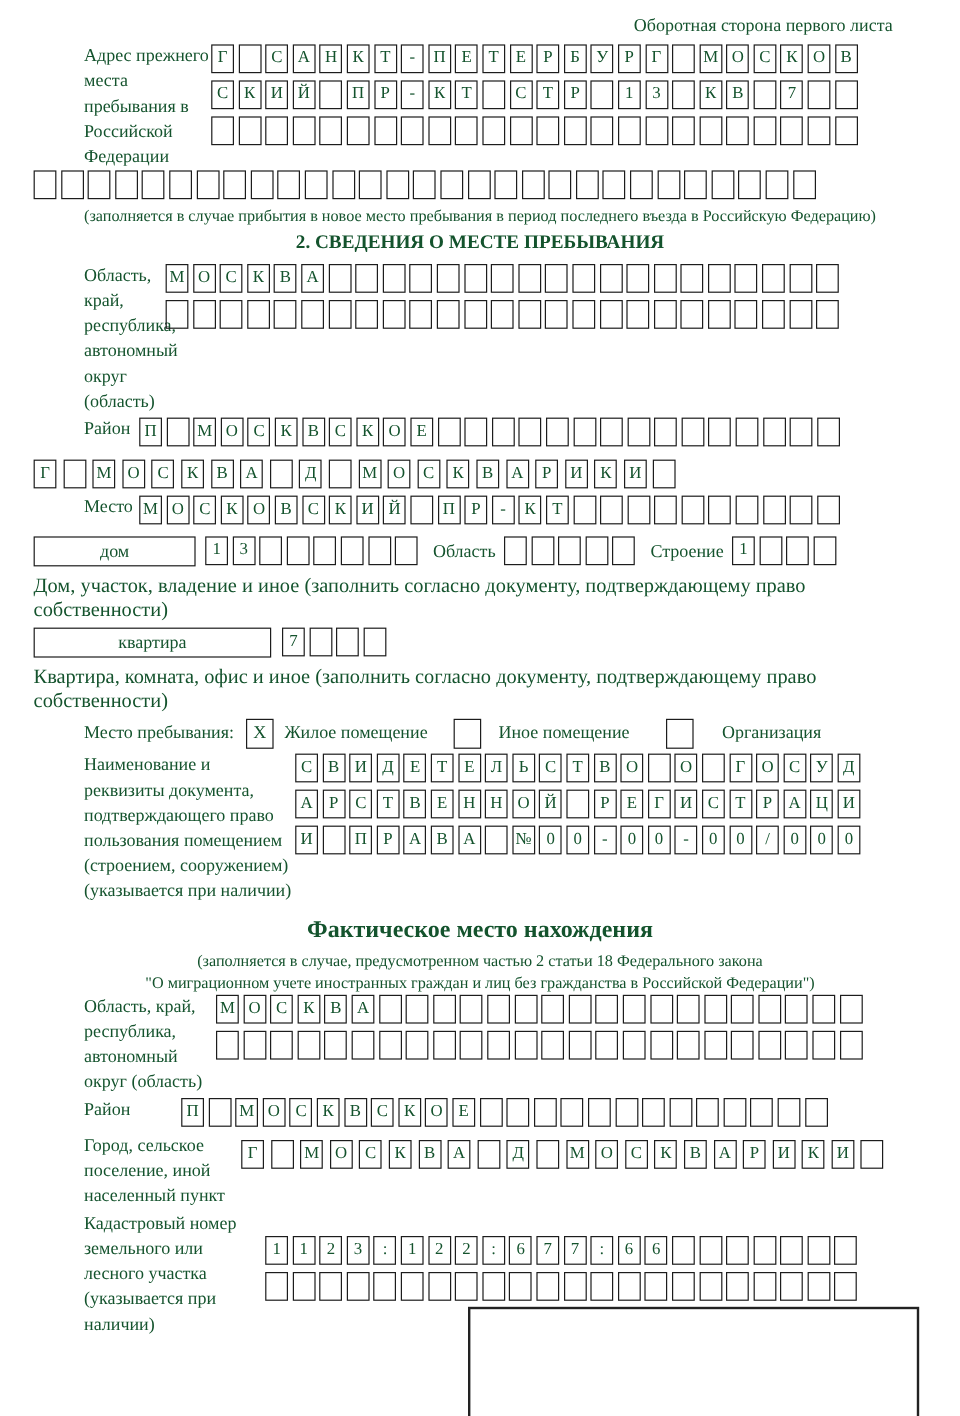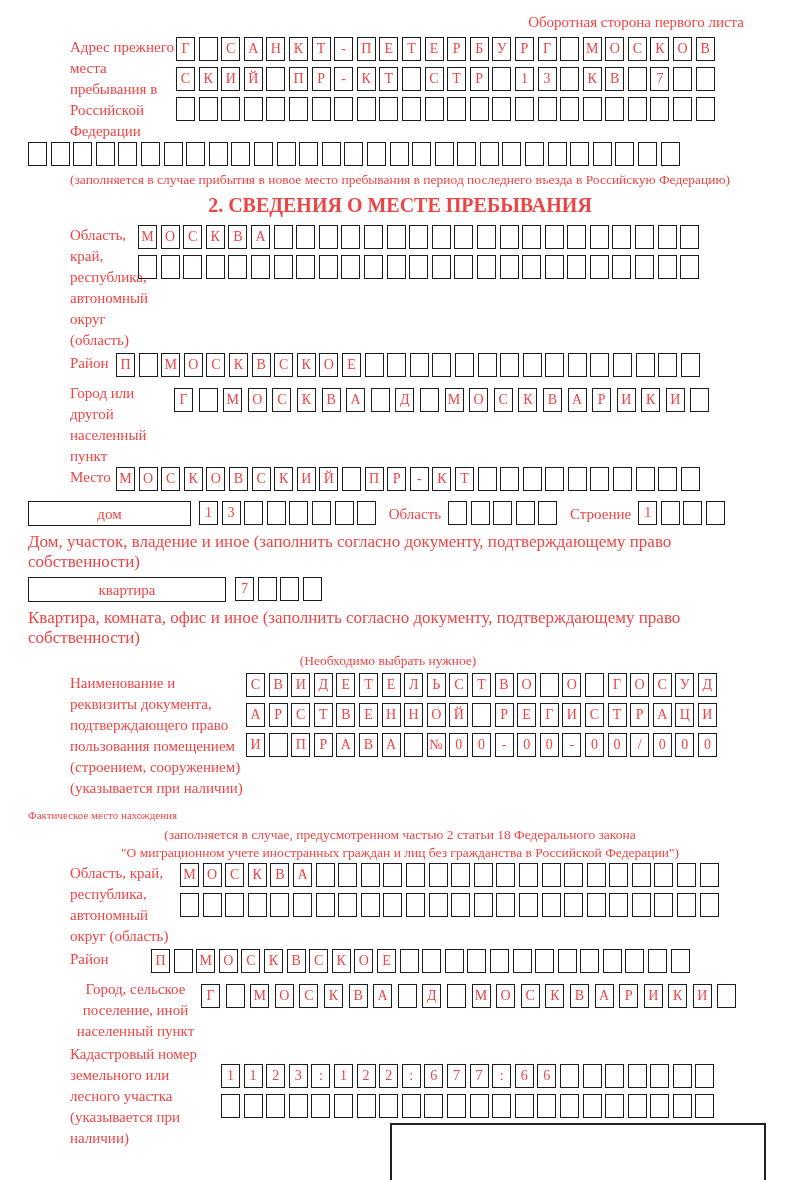--- a/index.html
+++ b/index.html
@@ -1,38 +1,38 @@
 <!DOCTYPE html>
 <html><head>
 <meta charset="utf-8">
 <style>
   html,body{margin:0;padding:0;background:#fff;}
   .page{
     position:relative;width:800px;height:1180px;overflow:hidden;
-    background:#fff;color:#ef4444;
+    background:#fff;color:#14532d;
     font-family:"Liberation Serif","DejaVu Serif",serif;
     font-size:15px;box-sizing:border-box;padding:0 28px;
   }
   .hdr-note{padding-top:14px;text-align:right;padding-right:28px;font-size:15px;}
   .frow{display:flex;align-items:flex-start;}
   .flabel{flex:none;padding-left:42px;box-sizing:border-box;line-height:21px;font-size:15px;}
   .fcells{flex:1;}
   .boxrow{white-space:nowrap;margin-bottom:3px;height:27px;}
   .cell{
     display:inline-block;width:17px;height:22px;border:1.6px solid #1c1c1c;
     margin-right:3.6px;text-align:center;font-size:14px;line-height:22px;
     vertical-align:top;
   }
   .boxrow.w .cell{margin-right:5.6px;}
   .lw148{width:148px;} .lw110{width:110px;} .lw88{width:88px;} .lw146{width:146px;}
-  .lw218{width:218px;} .lw152{width:152px;} .lw123{width:123px;} .lw173{width:173px;text-align:center;}
+  .lw218{width:218px;} .lw152{width:152px;} .lw123{width:123px;} .lw173{width:173px;}
   .lw193{width:193px;}
   .note-c{text-align:center;font-size:13.5px;margin:1px 0 2px 0;}
-  .sec-title{text-align:center;font-weight:bold;font-size:20px;margin:6px 0 8px 0;}
-  .sub-title{text-align:left;font-weight:normal;font-size:11px;margin:10px 0 6px 0;}
+  .sec-title{text-align:center;font-weight:bold;font-size:16px;margin:6px 0 8px 0;}
+  .sub-title{text-align:center;font-weight:bold;font-size:20px;margin:10px 0 6px 0;}
   .named-box{
     flex:none;border:1.8px solid #1c1c1c;height:25px;line-height:25px;
     text-align:center;font-size:15px;box-sizing:border-box;
   }
   .house-row{display:flex;align-items:flex-start;margin-top:4px;}
   .inline-lbl{flex:none;line-height:26px;padding:0 7px 0 9px;}
   .cap{font-size:17px;margin:1px 0 5px 0;padding-left:42px;}
   .stay-row{display:flex;align-items:center;padding-left:42px;margin-top:5px;}
   .chk{
     flex:none;display:inline-block;width:21px;height:23px;border:1.6px solid #1c1c1c;
@@ -70,50 +70,57 @@
   </div>
 
   <div class="frow mt2">
     <div class="flabel lw88">Район</div>
     <div class="fcells">
       <div class="boxrow"><span class="cell">П</span><span class="cell"></span><span class="cell">М</span><span class="cell">О</span><span class="cell">С</span><span class="cell">К</span><span class="cell">В</span><span class="cell">С</span><span class="cell">К</span><span class="cell">О</span><span class="cell">Е</span><span class="cell"></span><span class="cell"></span><span class="cell"></span><span class="cell"></span><span class="cell"></span><span class="cell"></span><span class="cell"></span><span class="cell"></span><span class="cell"></span><span class="cell"></span><span class="cell"></span><span class="cell"></span><span class="cell"></span><span class="cell"></span><span class="cell"></span></div>
     </div>
   </div>
 
   <div class="frow">
-    <div class="flabel lw146">Город или другой населенный пункт</div>
     <div class="fcells">
       <div class="boxrow w" style="margin-top:5px;"><span class="cell">Г</span><span class="cell"></span><span class="cell">М</span><span class="cell">О</span><span class="cell">С</span><span class="cell">К</span><span class="cell">В</span><span class="cell">А</span><span class="cell"></span><span class="cell">Д</span><span class="cell"></span><span class="cell">М</span><span class="cell">О</span><span class="cell">С</span><span class="cell">К</span><span class="cell">В</span><span class="cell">А</span><span class="cell">Р</span><span class="cell">И</span><span class="cell">К</span><span class="cell">И</span><span class="cell"></span></div>
     </div>
   </div>
 
   <div class="frow">
     <div class="flabel lw88">Место</div>
     <div class="fcells">
       <div class="boxrow"><span class="cell">М</span><span class="cell">О</span><span class="cell">С</span><span class="cell">К</span><span class="cell">О</span><span class="cell">В</span><span class="cell">С</span><span class="cell">К</span><span class="cell">И</span><span class="cell">Й</span><span class="cell"></span><span class="cell">П</span><span class="cell">Р</span><span class="cell">-</span><span class="cell">К</span><span class="cell">Т</span><span class="cell"></span><span class="cell"></span><span class="cell"></span><span class="cell"></span><span class="cell"></span><span class="cell"></span><span class="cell"></span><span class="cell"></span><span class="cell"></span><span class="cell"></span></div>
     </div>
   </div>
 
   <div class="house-row">
-    <div class="named-box" style="width:163px;">дом</div>
+    <div class="named-box" style="width:135px;">дом</div>
     <div class="boxrow" style="margin-left:8px;"><span class="cell">1</span><span class="cell">3</span><span class="cell"></span><span class="cell"></span><span class="cell"></span><span class="cell"></span><span class="cell"></span><span class="cell"></span></div>
     <div class="inline-lbl">Область</div>
     <div class="boxrow"><span class="cell"></span><span class="cell"></span><span class="cell"></span><span class="cell"></span><span class="cell"></span></div>
     <div class="inline-lbl">Строение</div>
     <div class="boxrow"><span class="cell">1</span><span class="cell"></span><span class="cell"></span><span class="cell"></span></div>
   </div>
   <div class="cap" style="padding-left:0;">Дом, участок, владение и иное (заполнить согласно документу, подтверждающему право собственности)</div>
 
   <div class="house-row">
     <div class="named-box" style="width:198px;">квартира</div>
     <div class="boxrow" style="margin-left:9px;"><span class="cell">7</span><span class="cell"></span><span class="cell"></span><span class="cell"></span></div>
   </div>
   <div class="cap" style="padding-left:0;">Квартира, комната, офис и иное (заполнить согласно документу, подтверждающему право собственности)</div>
 
-  <div class="note-c" style="width:480px;margin-left:120px;">(Необходимо выбрать нужное)</div>
+  <div class="stay-row">
+    <span>Место пребывания:</span>
+    <span class="chk" style="margin-left:10px;">X</span>
+    <span style="margin-left:9px;">Жилое помещение</span>
+    <span class="chk" style="margin-left:22px;"></span>
+    <span style="margin-left:14px;">Иное помещение</span>
+    <span class="chk" style="margin-left:30px;"></span>
+    <span style="margin-left:24px;">Организация</span>
+  </div>
 
   <div class="frow mt4">
     <div class="flabel lw218">Наименование и реквизиты документа, подтверждающего право пользования помещением (строением, сооружением) (указывается при наличии)</div>
     <div class="fcells">
       <div class="boxrow"><span class="cell">С</span><span class="cell">В</span><span class="cell">И</span><span class="cell">Д</span><span class="cell">Е</span><span class="cell">Т</span><span class="cell">Е</span><span class="cell">Л</span><span class="cell">Ь</span><span class="cell">С</span><span class="cell">Т</span><span class="cell">В</span><span class="cell">О</span><span class="cell"></span><span class="cell">О</span><span class="cell"></span><span class="cell">Г</span><span class="cell">О</span><span class="cell">С</span><span class="cell">У</span><span class="cell">Д</span></div>
       <div class="boxrow"><span class="cell">А</span><span class="cell">Р</span><span class="cell">С</span><span class="cell">Т</span><span class="cell">В</span><span class="cell">Е</span><span class="cell">Н</span><span class="cell">Н</span><span class="cell">О</span><span class="cell">Й</span><span class="cell"></span><span class="cell">Р</span><span class="cell">Е</span><span class="cell">Г</span><span class="cell">И</span><span class="cell">С</span><span class="cell">Т</span><span class="cell">Р</span><span class="cell">А</span><span class="cell">Ц</span><span class="cell">И</span></div>
       <div class="boxrow"><span class="cell">И</span><span class="cell"></span><span class="cell">П</span><span class="cell">Р</span><span class="cell">А</span><span class="cell">В</span><span class="cell">А</span><span class="cell"></span><span class="cell">№</span><span class="cell">0</span><span class="cell">0</span><span class="cell">-</span><span class="cell">0</span><span class="cell">0</span><span class="cell">-</span><span class="cell">0</span><span class="cell">0</span><span class="cell">/</span><span class="cell">0</span><span class="cell">0</span><span class="cell">0</span></div>
     </div>
   </div>
 

